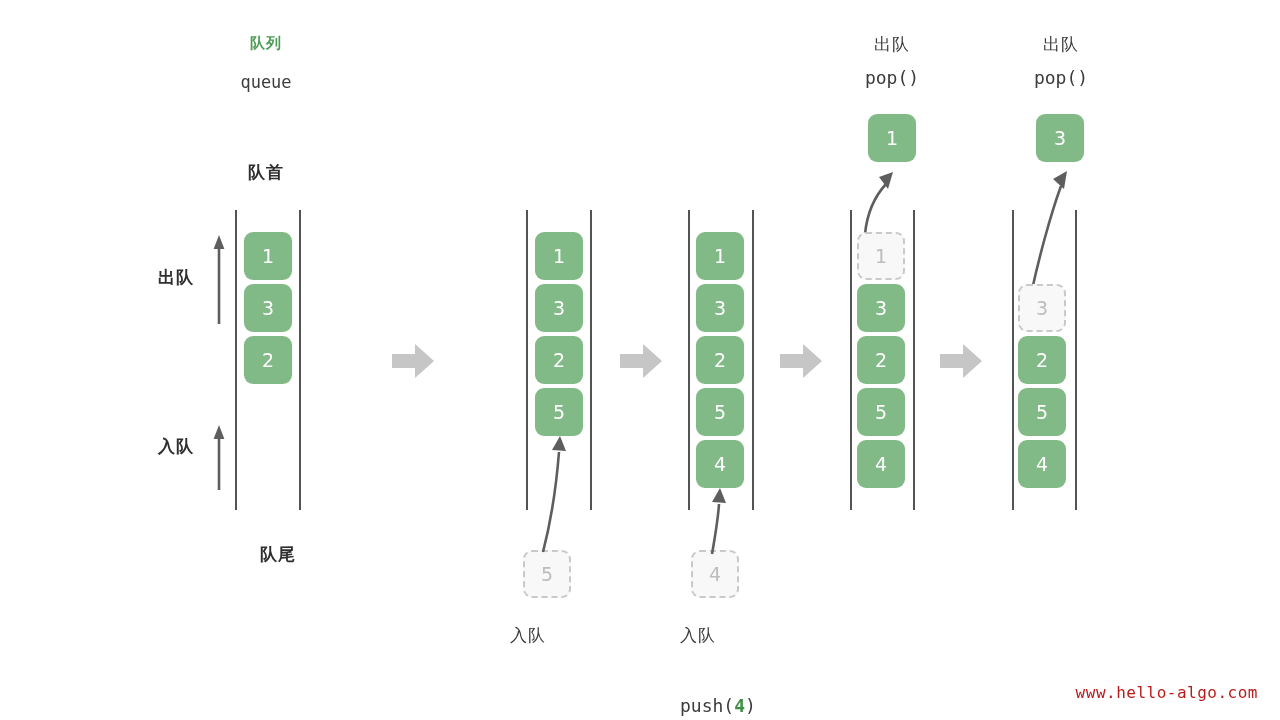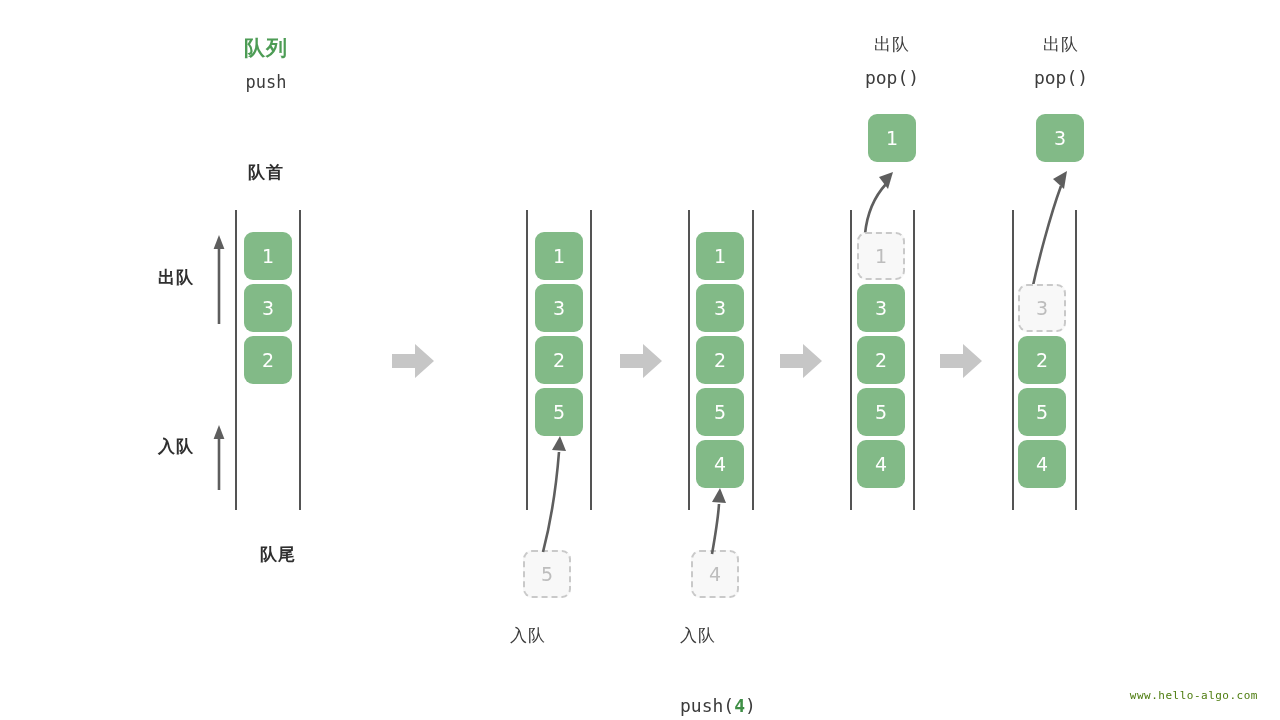--- a/index.html
+++ b/index.html
@@ -19,21 +19,21 @@
     position: absolute;
     left: 0; top: 0;
     width: 1280px;
     height: 720px;
   }
   
   .abs { position: absolute; }
 
   
   .title-cn {
-    font-size: 21px;
+    font-size: 15px;
     font-weight: bold;
     color: #4d9c55;
     text-align: center;
     white-space: nowrap;
     letter-spacing: 1px;
   }
   .title-en {
     font-size: 17px;
     font-family: "DejaVu Sans Mono", "Liberation Mono", monospace;
     color: #3c3c3c;
@@ -102,34 +102,34 @@
 
   
   .vdir { position: absolute; width: 16px; }
 
   
   .motion { position: absolute; overflow: visible; }
 
   
   .watermark {
     position: absolute;
-    font-size: 11px;
+    font-size: 16px;
     font-family: "DejaVu Sans Mono", "Liberation Mono", monospace;
-    color: #4d7c0f;
+    color: #b91c1c;
     white-space: nowrap;
     letter-spacing: .5px;
   }
 </style>
 </head>
 <body>
 
 <div id="stage">
 
   <div class="title-cn abs" style="left:196px; top:34px; width:140px;">队列</div>
-  <div class="title-en abs" style="left:196px; top:72px; width:140px;">push</div>
+  <div class="title-en abs" style="left:196px; top:72px; width:140px;">queue</div>
 
   <div class="side-label abs" style="left:196px; top:161px; width:140px;">队首</div>
   <div class="side-label abs" style="left:208px; top:543px; width:140px;">队尾</div>
 
   <div class="side-label abs" style="left:144px; top:266px; width:64px;">出队</div>
   <svg class="vdir" style="left:211px; top:234px;" width="16" height="90" viewBox="0 0 16 90">
     <line x1="8" y1="90" x2="8" y2="14" stroke="#5e5e5e" stroke-width="2.6"></line>
     <polygon points="8,1 2.6,15 13.4,15" fill="#5e5e5e"></polygon>
   </svg>
 

